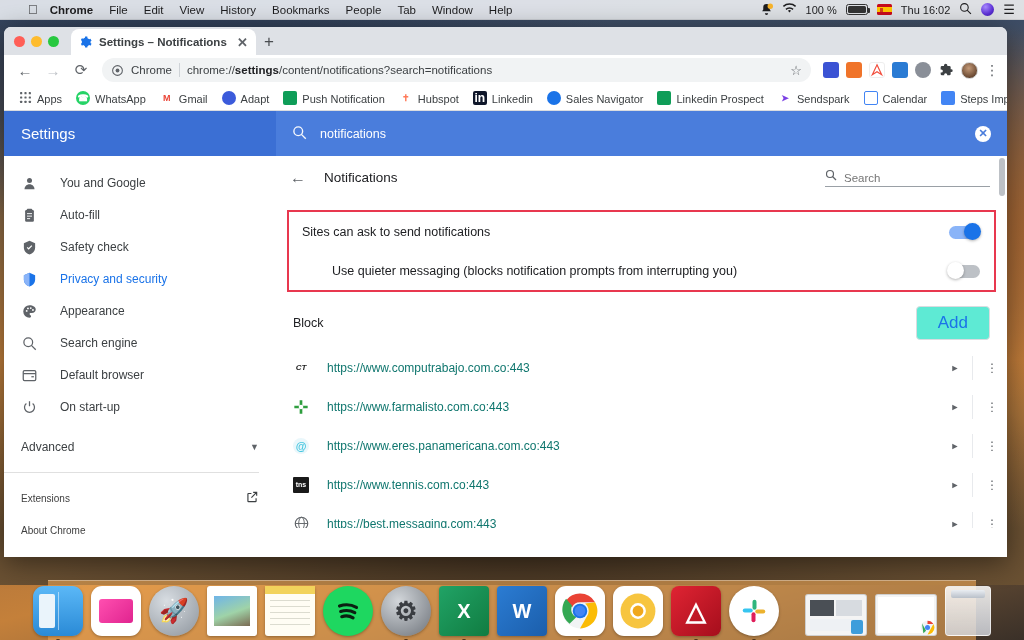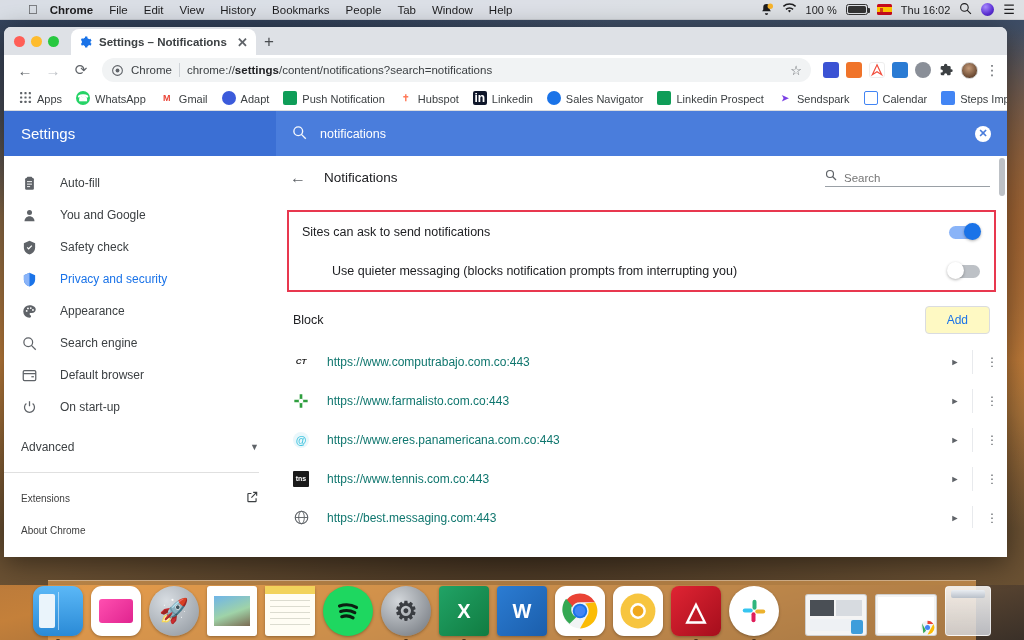--- a/index.html
+++ b/index.html
@@ -147,22 +147,22 @@
   .srow.indent .stext { padding-left:30px;}
   .toggle { width:31px; height:13px; border-radius:7px; position:relative; flex:0 0 31px;}
   .toggle.on { background:#8ab4f8; }
   .toggle.on .knob { position:absolute; right:-1px; top:-2.5px; width:17px;height:17px;border-radius:50%;
     background:#1a73e8; box-shadow:0 1px 3px rgba(0,0,0,.3);}
   .toggle.off { background:#bdc1c6; }
   .toggle.off .knob { position:absolute; left:-2px; top:-2.5px; width:17px;height:17px;border-radius:50%;
     background:#fff; box-shadow:0 1px 3px rgba(0,0,0,.3);}
   .block-head { display:flex; align-items:center; padding:14px 17px 8px 17px;}
   .block-head .lbl { flex:1; font-size:12.5px; color:#202124;}
-  .add-btn { border:1px solid #dadce0; border-radius:4px; color:#1a73e8; font-size:12px;
-             padding:6px 21px; background:#fef9c3; font-family:"Liberation Sans", sans-serif;}
+  .add-btn { border:1px solid #dadce0; border-radius:4px; color:#1a73e8; font-size:17px;
+             padding:6px 21px; background:#5eead4; font-family:"Liberation Sans", sans-serif;}
 
   .site-row { display:flex; align-items:center; height:39px; padding-left:17px; }
   .site-icon { width:16px; height:16px; flex:0 0 16px; margin-right:18px; border-radius:2px;
                display:flex; align-items:center; justify-content:center; font-size:8px;
                font-weight:bold; overflow:hidden;}
   .site-url { flex:1; font-size:12px; color:#0f766e;}
   .row-arrow { color:#5f6368; font-size:9px; width:26px; text-align:center;}
   .row-div { width:1px; height:24px; background:#e8eaed; margin:0 4px;}
   .row-kebab { width:30px; text-align:center; color:#5f6368; font-size:12px; line-height:1;}
 
@@ -383,39 +383,39 @@
         <span class="clear-btn">✕</span>
       </div>
     </div>
 
     <div class="body-row">
 
       <div class="sidebar">
         <div class="snav">
           <span class="sicon">
             <svg width="15" height="15" viewBox="0 0 24 24">
+                <circle cx="12" cy="7" r="4" fill="#5f6368"></circle>
+                <path fill="#5f6368" d="M4 21c0-4.4 3.6-8 8-8s8 3.6 8 8z"></path>
+              </svg>
+          </span>
+          <span>You and Google</span>
+        </div>
+        <div class="snav">
+          <span class="sicon">
+            <svg width="15" height="15" viewBox="0 0 24 24">
                 <rect x="5" y="3" width="14" height="19" rx="2" fill="#5f6368"></rect>
                 <rect x="8" y="1" width="8" height="4" rx="1" fill="#5f6368"></rect>
                 <g stroke="#fff" stroke-width="1.5">
                   <line x1="8" y1="9" x2="16" y2="9"></line>
                   <line x1="8" y1="13" x2="16" y2="13"></line>
                   <line x1="8" y1="17" x2="13" y2="17"></line>
                 </g>
               </svg>
           </span>
           <span>Auto-fill</span>
-        </div>
-        <div class="snav">
-          <span class="sicon">
-            <svg width="15" height="15" viewBox="0 0 24 24">
-                <circle cx="12" cy="7" r="4" fill="#5f6368"></circle>
-                <path fill="#5f6368" d="M4 21c0-4.4 3.6-8 8-8s8 3.6 8 8z"></path>
-              </svg>
-          </span>
-          <span>You and Google</span>
         </div>
         <div class="snav">
           <span class="sicon">
             <svg width="15" height="15" viewBox="0 0 24 24">
                 <path fill="#5f6368" d="M12 1 3 5v7c0 5.3 3.8 9.9 9 11 5.2-1.1 9-5.7 9-11V5z"></path>
                 <path fill="#fff" d="m10.6 15.4-3-3 1.4-1.4 1.6 1.6 4.4-4.4 1.4 1.4z"></path>
               </svg>
           </span>
           <span>Safety check</span>
         </div>

